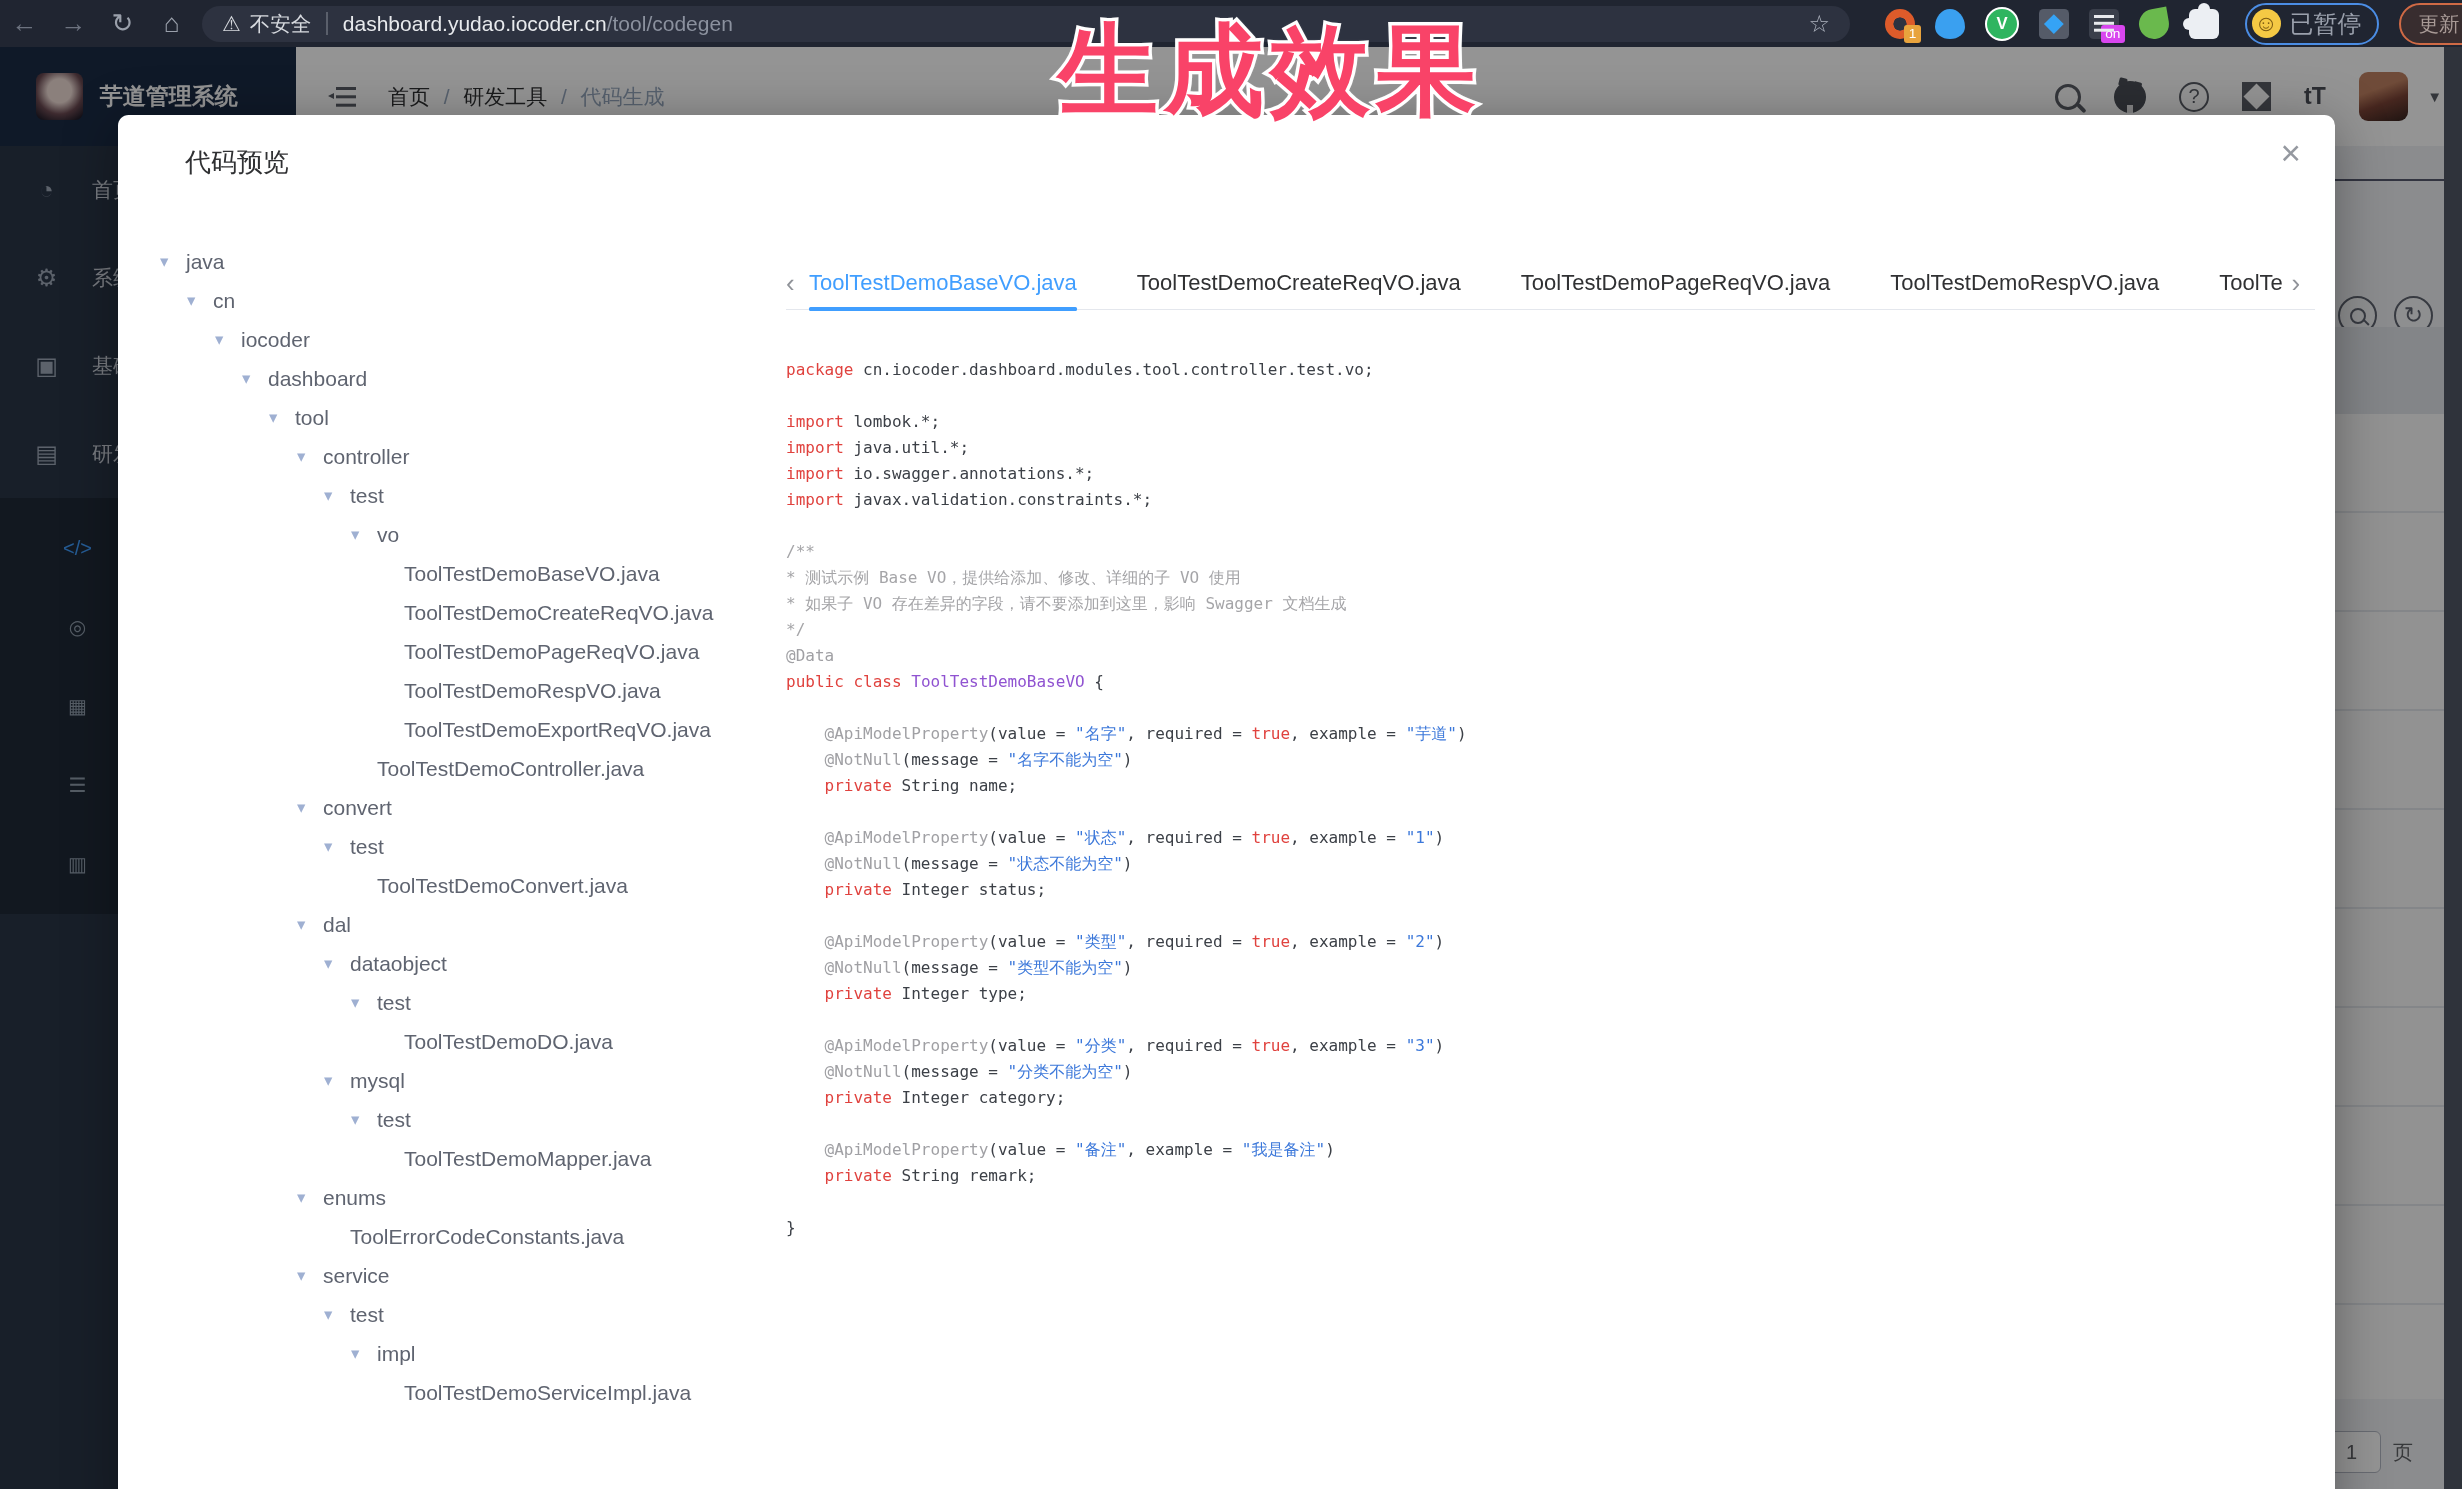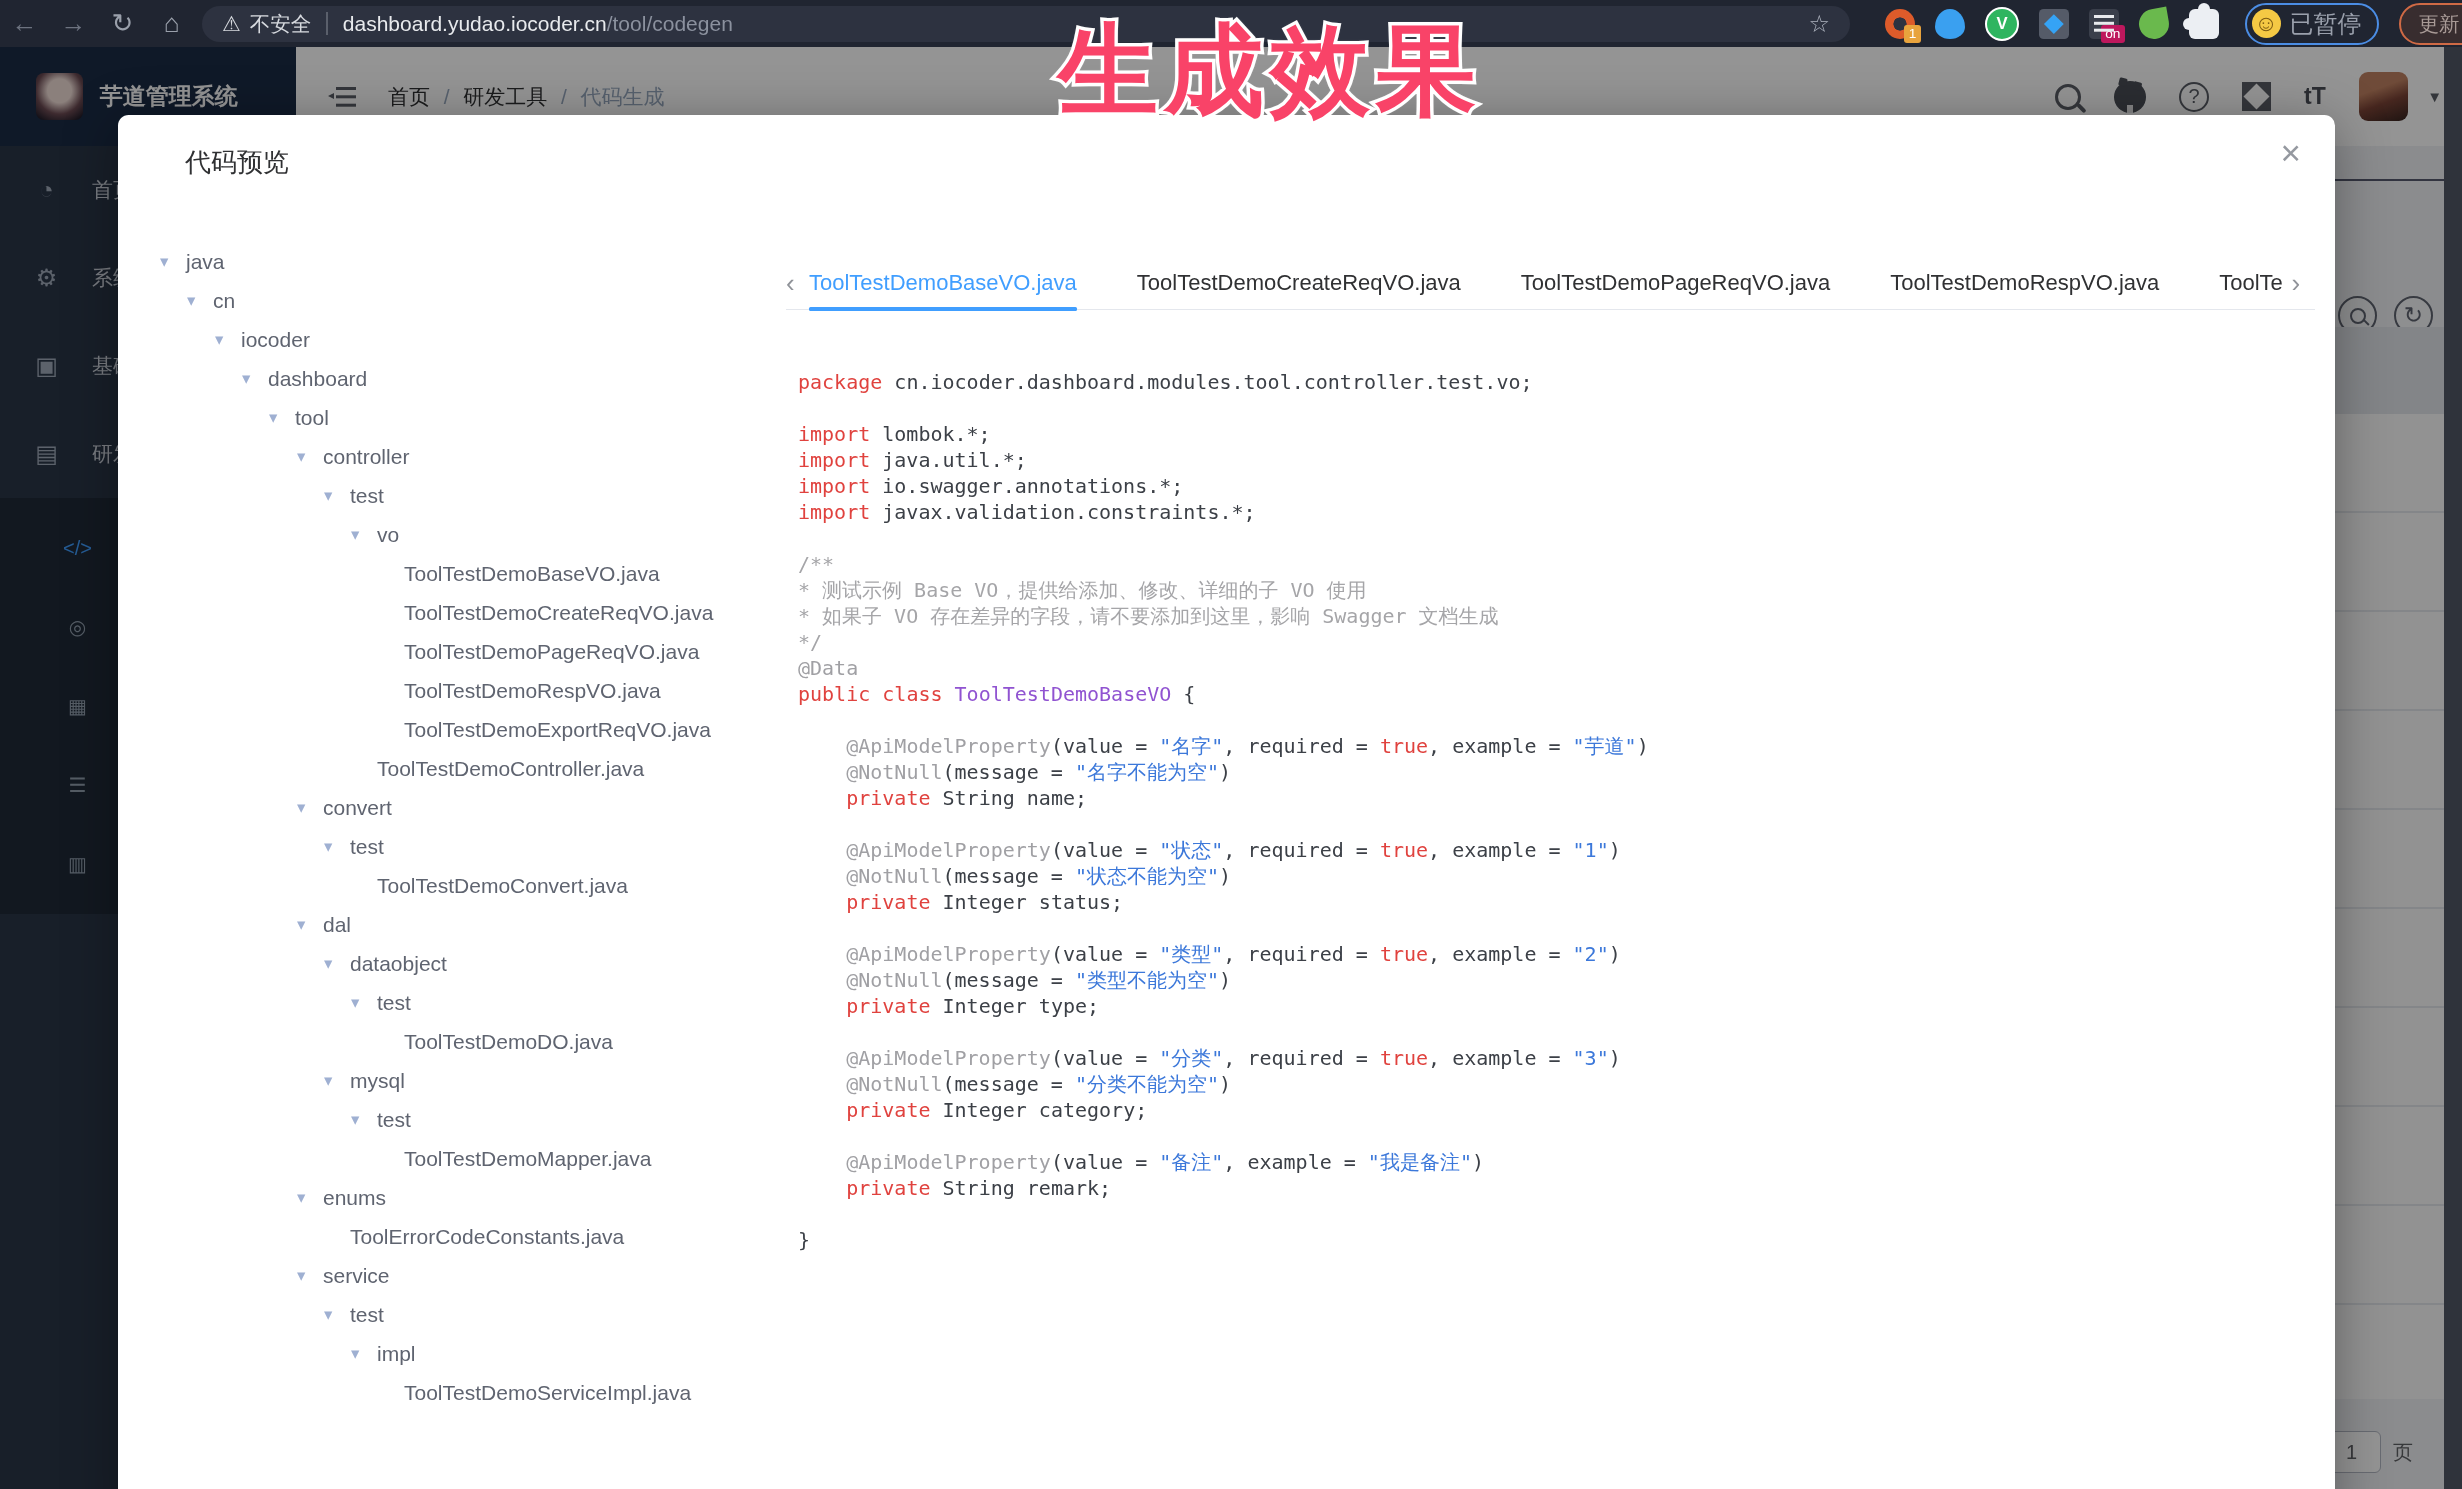--- a/index.html
+++ b/index.html
@@ -33,21 +33,21 @@
   .ext-list::after{content:"";position:absolute;left:5.3px;top:6.8px;width:20px;height:3px;background:#e8eaed;
               box-shadow:0 6.8px 0 #e8eaed,0 13.7px 0 #e8eaed;}
   .ext-leaf{background:#6ab94d;border-radius:50% 0 50% 50%;transform:rotate(-10deg);}
   .ext-puzzle{background:#eceff3;border-radius:6px;}
   .ext-puzzle::before{content:"";position:absolute;top:-6px;left:9px;width:12px;height:12px;
               border-radius:50%;background:#eceff3;}
   .ext-puzzle::after{content:"";position:absolute;left:-6px;top:9px;width:12px;height:12px;
               border-radius:50%;background:#eceff3;}
   .ext-badge{position:absolute;right:-6px;bottom:-4.6px;background:#e8a33d;color:#fff;font-size:13.7px;
              line-height:1;padding:2.3px 4.6px;border-radius:3px;}
-  .ext-badge.green{background:#be185d;}
+  .ext-badge.green{background:#d946ef;}
   .profile-pill{margin-left:26px;border:2.3px solid #4b8de4;border-radius:758px;height:38px;
                 display:flex;align-items:center;gap:9px;padding:0 15px 0 4.6px;flex:0 0 auto;}
   .face{width:29px;height:29px;border-radius:50%;background:#f5c944;color:#7c5b12;font-size:23px;
         display:flex;align-items:center;justify-content:center;line-height:1;}
   .profile-label{color:#9aa0ac;font-size:24px;}
   .update-pill{margin-left:20px;border:2.3px solid #cf6a45;background:#382d2f;border-radius:758px;height:38px;
                display:flex;align-items:center;gap:10.6px;padding:0 10.6px 0 18px;flex:0 0 auto;}
   .update-label{color:#a89a96;font-size:20.5px;}
   .dots{color:#cf6a45;font-size:23px;line-height:1;}
 
@@ -134,22 +134,22 @@
   .tabs-bar{position:absolute;left:668px;right:20.5px;top:142px;height:53px;display:flex;
             align-items:center;border-bottom:1.5px solid #e4e7ed;box-sizing:border-box;}
   .tab-chevron{width:23px;font-size:26px;color:#909399;flex:0 0 auto;}
   .tab{padding:0 30px;font-size:22px;color:#303133;height:52px;line-height:52px;position:relative;
        white-space:nowrap;flex:0 0 auto;}
   .tab.first{padding-left:0;}
   .tab.active{color:#409eff;}
   .tab.active::after{content:"";position:absolute;left:0;right:30px;bottom:-1.5px;height:3.8px;
        background:#409eff;border-radius:1.5px;}
   .tab.last{padding-right:7.6px;}
-  .code-block{position:absolute;left:668px;top:242px;margin:12px;white-space:pre;
-      font-family:"DejaVu Sans Mono",monospace;font-size:20px;line-height:26px;color:#3c4047;}
+  .code-block{position:absolute;left:668px;top:242px;margin:0;white-space:pre;
+      font-family:"DejaVu Sans Mono",monospace;font-size:16px;line-height:26px;color:#3c4047;}
   .c-kw{color:#e0423e;}
   .c-lit{color:#e0423e;}
   .c-str{color:#3c78da;}
   .c-ttl{color:#9053d1;}
   .c-cm{color:#a5a5a8;}
   .c-an{color:#a0a0a4;}
   .c-pl{color:#3c4047;}
 
   
   .annotation{position:absolute;left:1058px;top:4.6px;z-index:40;font-size:100px;font-weight:bold;

